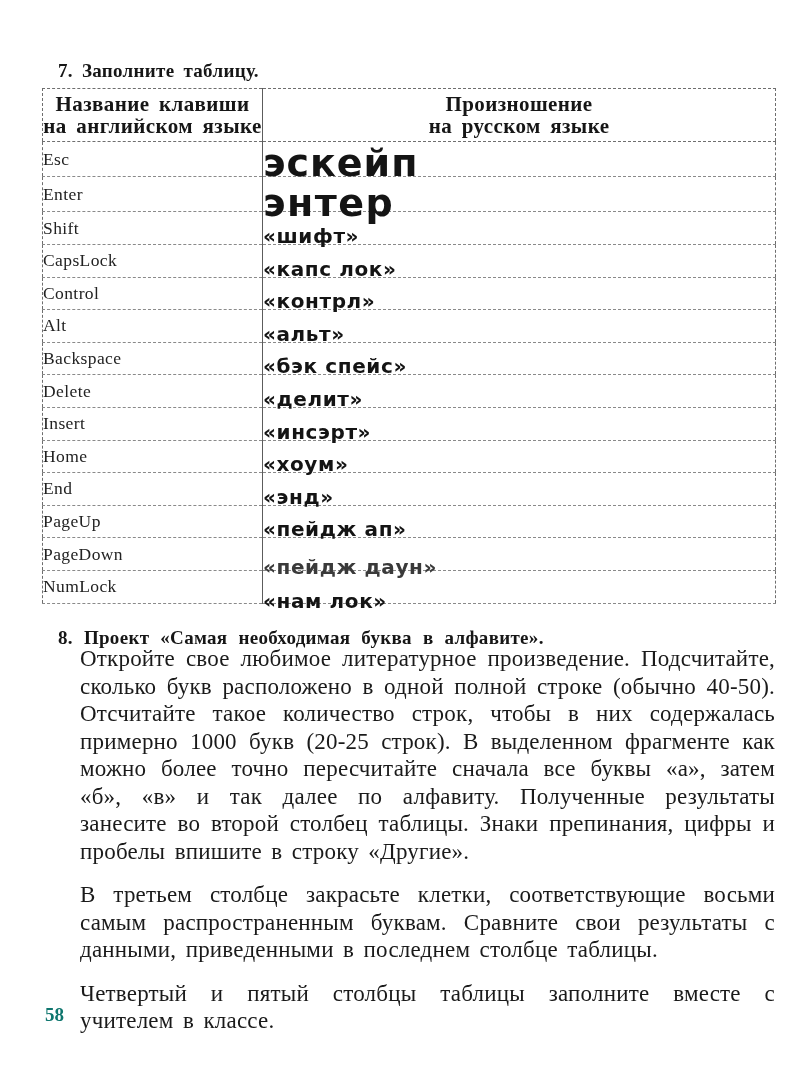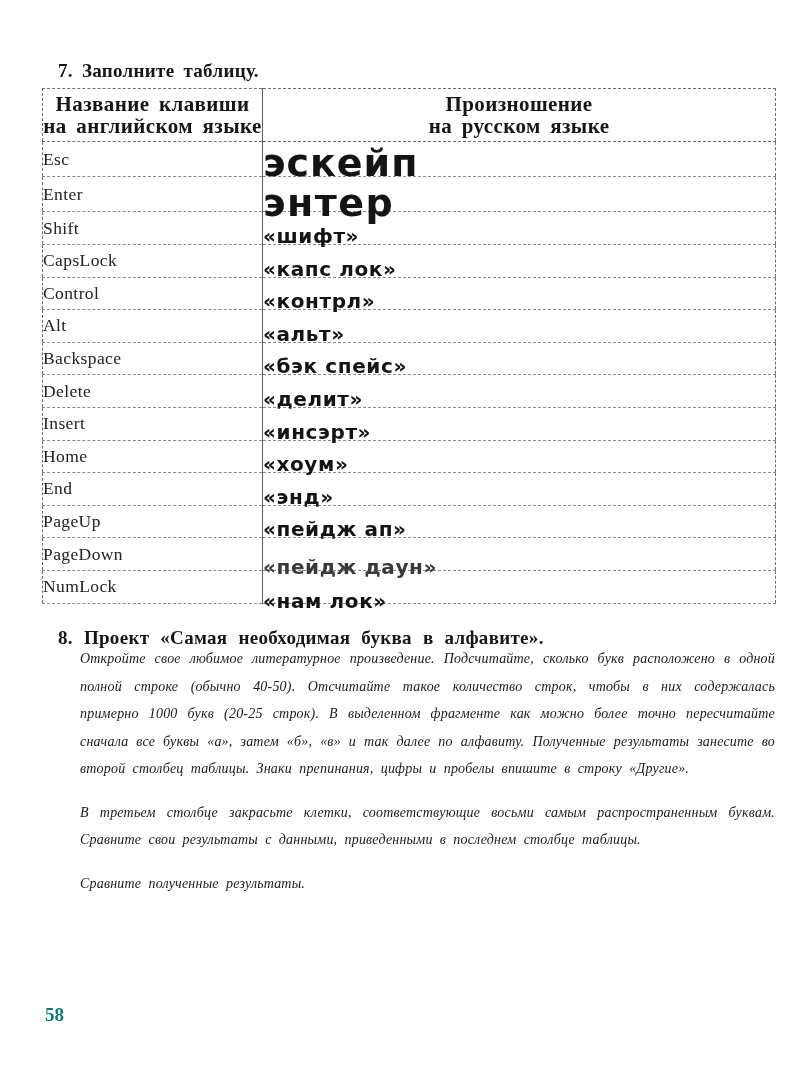--- a/index.html
+++ b/index.html
@@ -88,27 +88,26 @@
 
   
   .paras {
     position: absolute;
     left: 80px;
     top: 645px;
     width: 695px;
   }
   .para {
     margin: 0 0 16px 0;
-    font-size: 14px;
+    font-size: 23px;
     line-height: 27.5px;
     text-align: justify;
     letter-spacing: 0.2px;
     word-spacing: 3.5px;
     color: #1a1a1a;
-    font-style: italic;
   }
   .pageno {
     position: absolute;
     left: 45px;
     top: 1004px;
     font-size: 19px;
     font-weight: bold;
     color: #0f766e;
   }
 </style>
@@ -194,18 +193,18 @@
         <td class="ans"><span class="ans-text">«нам лок»</span></td>
       </tr>
     </tbody>
   </table>
 
   <h2 class="task-title" id="task8-title">8. Проект «Самая необходимая буква в алфавите».</h2>
 
   <div class="paras">
     <p class="para">Откройте свое любимое литературное произведение. Подсчитайте, сколько букв расположено в одной полной строке (обычно 40-50). Отсчитайте такое количество строк, чтобы в них содержалась примерно 1000 букв (20-25 строк). В выделенном фрагменте как можно более точно пересчитайте сначала все буквы «а», затем «б», «в» и так далее по алфавиту. Полученные результаты занесите во второй столбец таблицы. Знаки препинания, цифры и пробелы впишите в строку «Другие».</p>
     <p class="para">В третьем столбце закрасьте клетки, соответствующие восьми самым распространенным буквам. Сравните свои результаты с данными, приведенными в последнем столбце таблицы.</p>
-    <p class="para">Сравните полученные результаты.</p>
+    <p class="para">Четвертый и пятый столбцы таблицы заполните вместе с учителем в классе.</p>
   </div>
 
   <div class="pageno">58</div>
 
 </div>
 
 </body></html>

